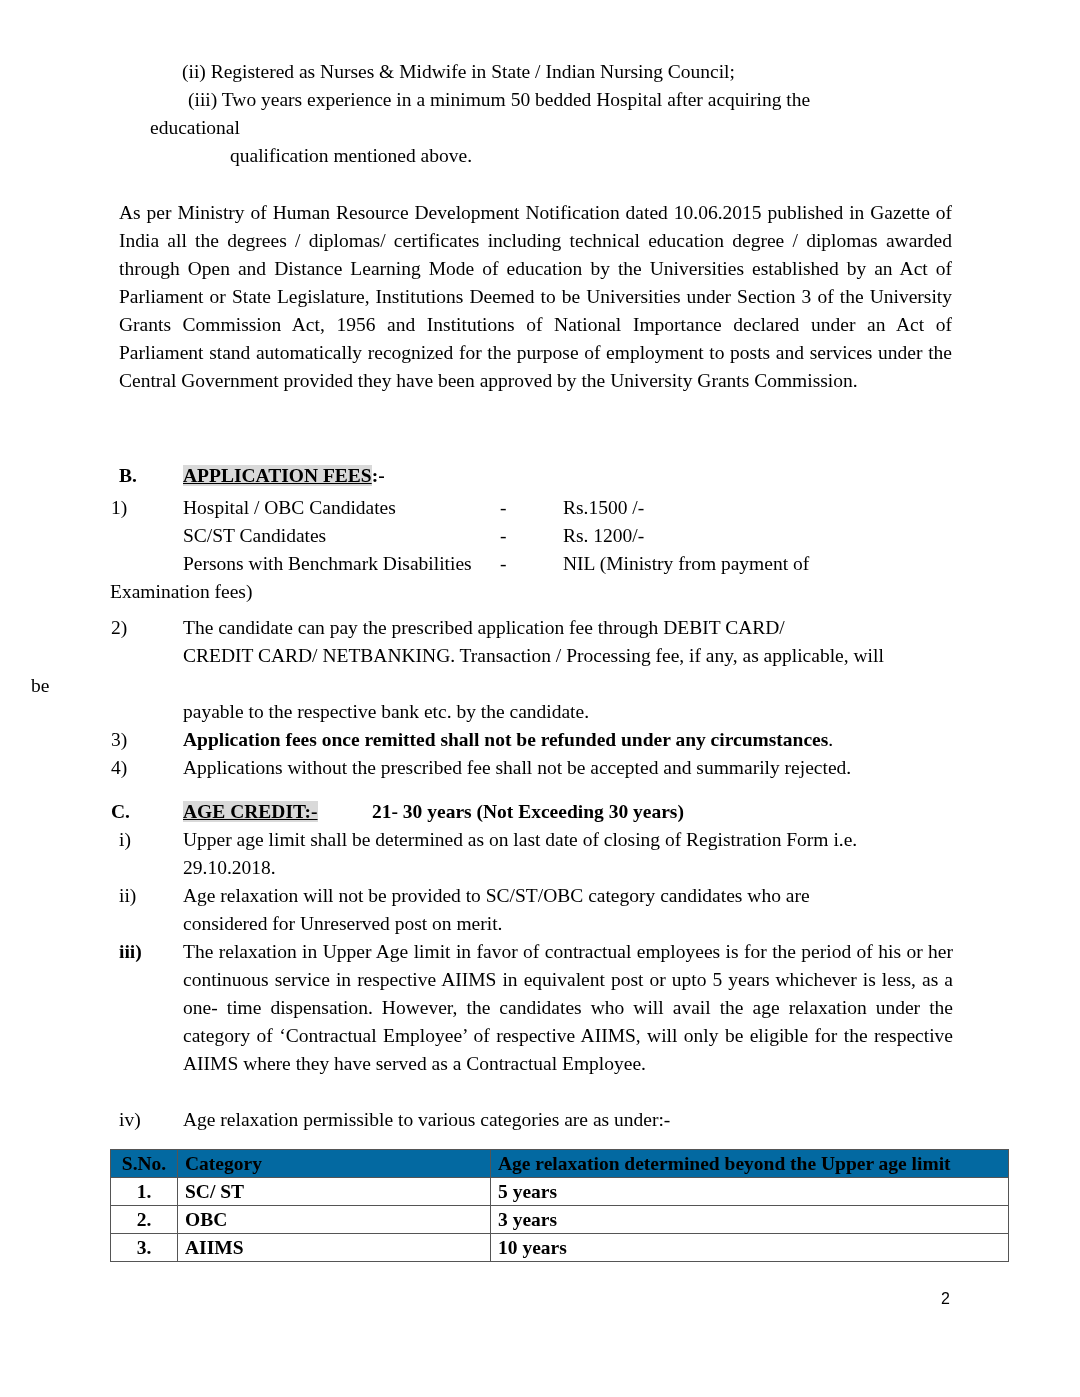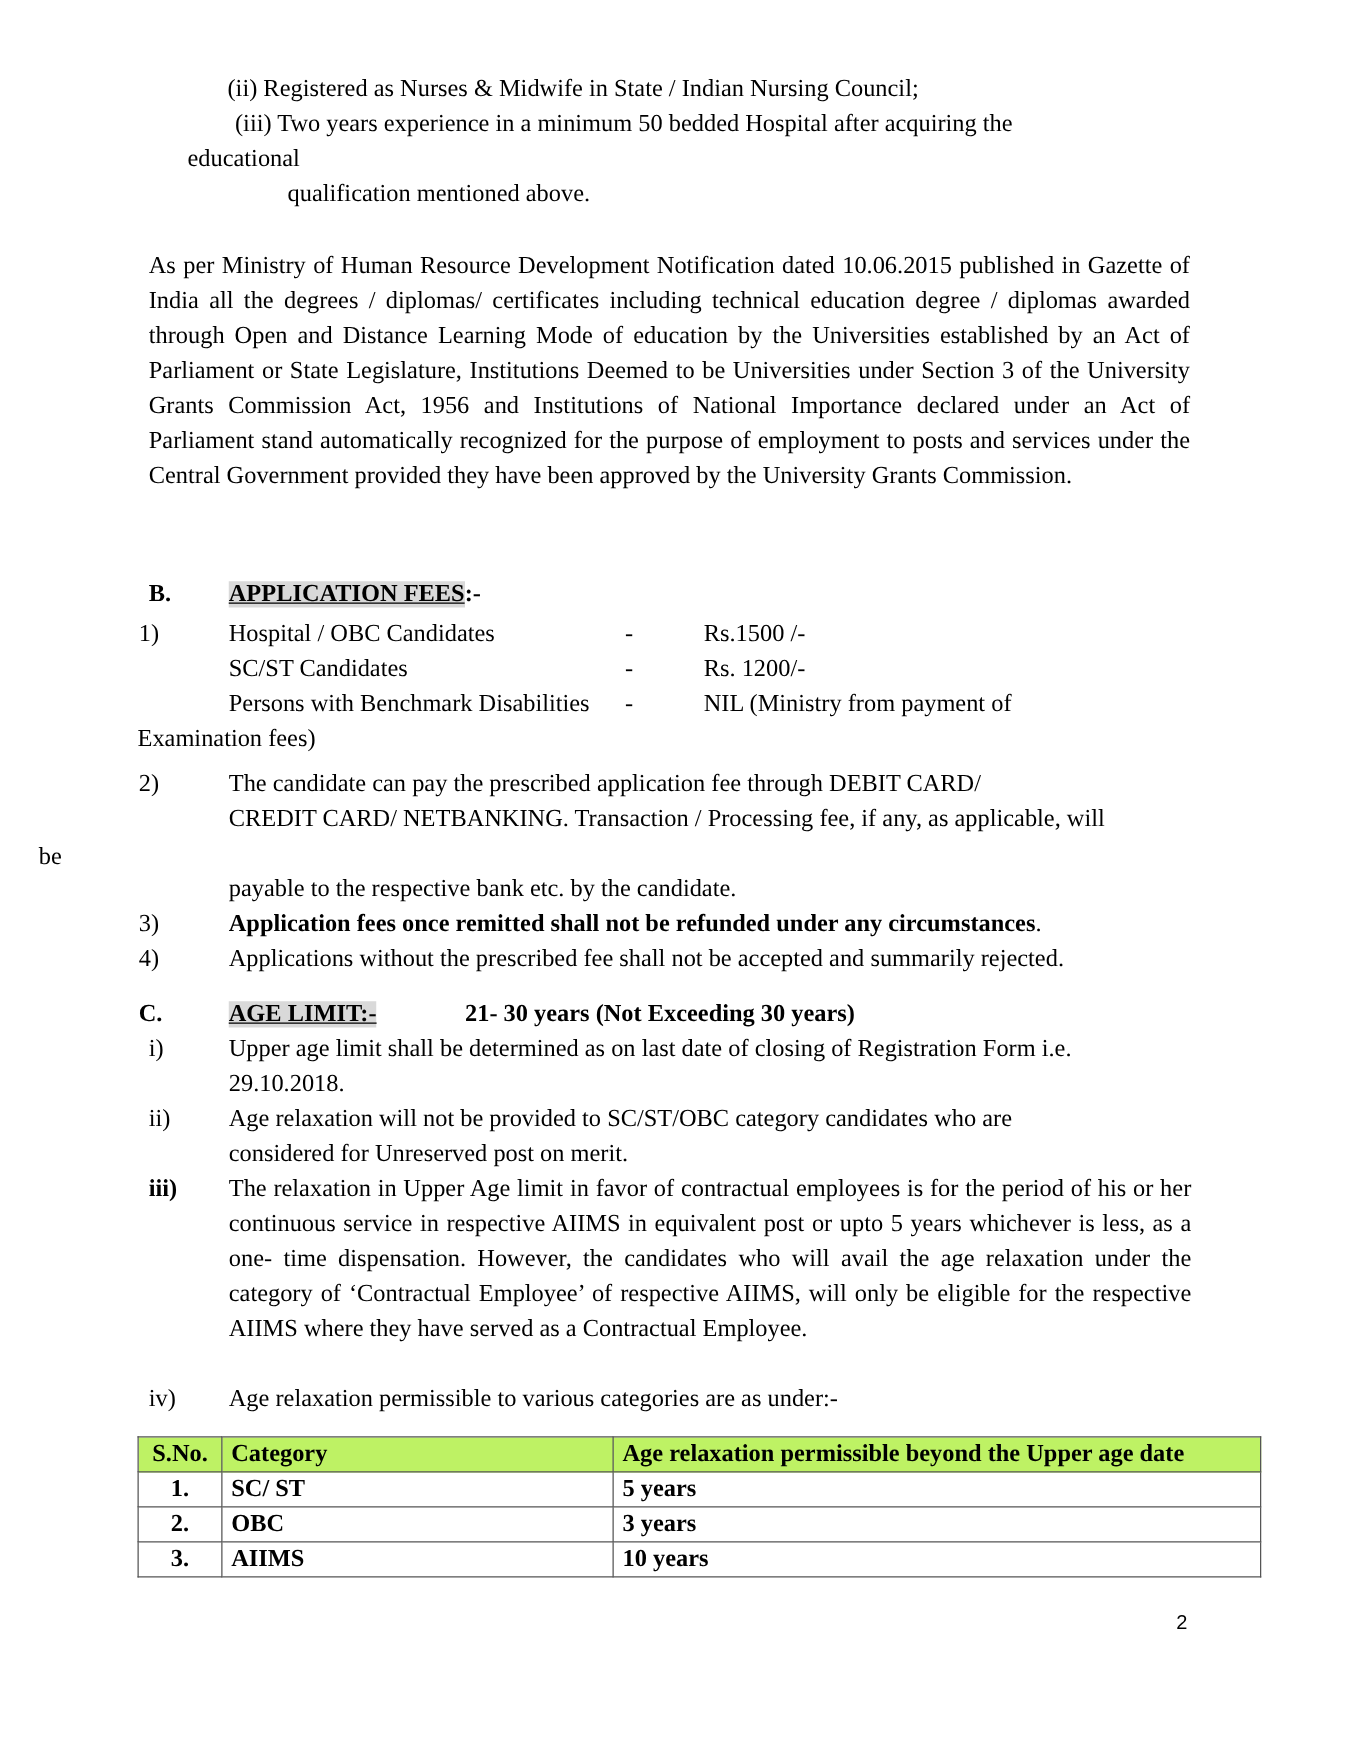--- a/index.html
+++ b/index.html
@@ -5,21 +5,21 @@
   html, body { margin:0; padding:0; background:#ffffff; }
   body { width:1080px; height:1397px; position:relative; overflow:hidden;
          font-family:"Liberation Serif", serif; color:#000; font-size:19.5px; }
   .ln { position:absolute; white-space:nowrap; line-height:22px; }
   .b { font-weight:bold; }
   .just { position:absolute; left:119px; width:833px; text-align:justify; font-weight:normal; line-height:28px; }
   .hl { background:#d9d9d9; text-decoration:underline; }
   .para { position:absolute; left:183px; width:770px; text-align:justify; line-height:28px; }
   table { position:absolute; left:110px; top:1149px; width:899px; border-collapse:collapse; font-weight:bold; }
   td, th { border:1px solid #555; padding:0 7px; height:27px; font-size:19.5px; text-align:left; }
-  th { background:#bef264; }
+  th { background:#0369a1; }
   td.c { text-align:center; }
   .pg { position:absolute; left:941px; top:1290px; font-family:"Liberation Sans", sans-serif; font-size:16px; }
 </style>
 </head>
 <body>
 
 <div class="ln" style="left:182px;top:61px">(ii)  Registered as Nurses &amp; Midwife in State / Indian Nursing Council;</div>
 <div class="ln" style="left:188px;top:89px">(iii) Two years experience in a minimum 50 bedded Hospital after acquiring the</div>
 <div class="ln" style="left:150px;top:117px">educational</div>
 <div class="ln" style="left:230px;top:145px">qualification mentioned above.</div>
@@ -45,40 +45,40 @@
 <div class="ln" style="left:183px;top:617px">The candidate can pay the prescribed application fee through DEBIT CARD/</div>
 <div class="ln" style="left:183px;top:645px">CREDIT CARD/ NETBANKING. Transaction / Processing fee, if any, as applicable, will</div>
 <div class="ln" style="left:31px;top:675px">be</div>
 <div class="ln" style="left:183px;top:701px">payable to the respective bank etc. by the candidate.</div>
 <div class="ln" style="left:111px;top:729px">3)</div>
 <div class="ln" style="left:183px;top:729px"><span class="b">Application fees once remitted shall not be refunded under any circumstances</span><span>.</span></div>
 <div class="ln" style="left:111px;top:757px">4)</div>
 <div class="ln" style="left:183px;top:757px">Applications without the prescribed fee shall not be accepted and summarily rejected.</div>
 
 <div class="ln b" style="left:111px;top:801px">C.</div>
-<div class="ln b" style="left:183px;top:801px"><span class="hl">AGE LIMIT:-</span></div>
+<div class="ln b" style="left:183px;top:801px"><span class="hl">AGE CREDIT:-</span></div>
 <div class="ln b" style="left:372px;top:801px">21- 30 years (Not Exceeding 30 years)</div>
 
 <div class="ln" style="left:119px;top:829px">i)</div>
 <div class="ln" style="left:183px;top:829px">Upper age limit shall be determined as on last date of closing of Registration Form i.e.</div>
 <div class="ln" style="left:183px;top:857px">29.10.2018.</div>
 <div class="ln" style="left:119px;top:885px">ii)</div>
 <div class="ln" style="left:183px;top:885px">Age relaxation will not be provided to SC/ST/OBC category candidates who are</div>
 <div class="ln" style="left:183px;top:913px">considered for Unreserved post on merit.</div>
 <div class="ln b" style="left:119px;top:941px">iii)</div>
 <div class="para" style="top:938px">The relaxation in Upper Age limit in favor of contractual employees is for the period of his or her continuous service in respective AIIMS  in equivalent post or upto 5 years whichever is less, as a one- time dispensation. However, the candidates who will avail the age relaxation under the category of ‘Contractual Employee’ of respective AIIMS, will only be eligible for the respective AIIMS where they have served as a Contractual Employee.</div>
 <div class="ln" style="left:119px;top:1109px">iv)</div>
 <div class="ln" style="left:183px;top:1109px">Age relaxation permissible to various categories are as under:-</div>
 
 <table>
   <tbody>
       <tr>
     <th style="width:52px;text-align:center">S.No.</th>
     <th style="width:298px">Category</th>
-    <th>Age relaxation permissible beyond the Upper age date</th>
+    <th>Age relaxation determined beyond the Upper age limit</th>
   </tr>
   <tr>
     <td class="c">1.</td>
     <td>SC/ ST</td>
     <td>5 years</td>
   </tr>
   <tr>
     <td class="c">2.</td>
     <td>OBC</td>
     <td>3 years</td>

